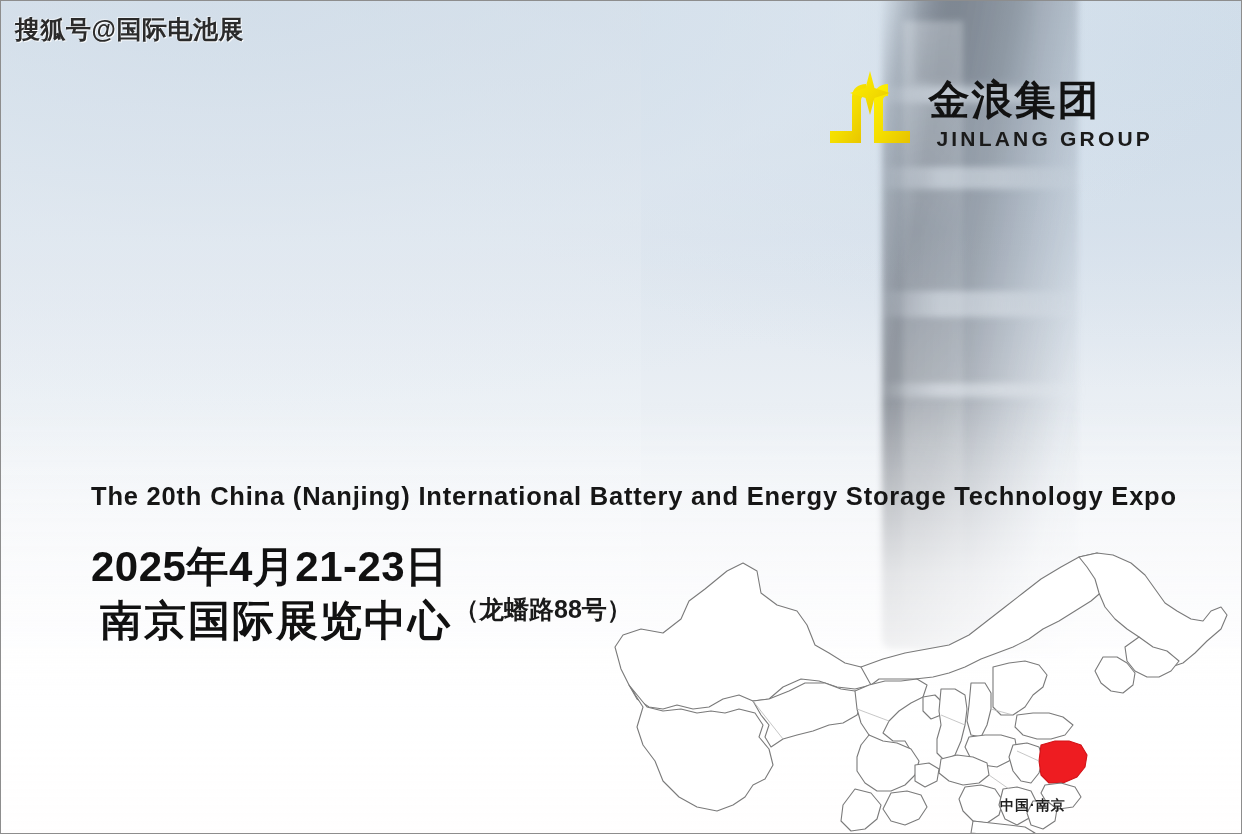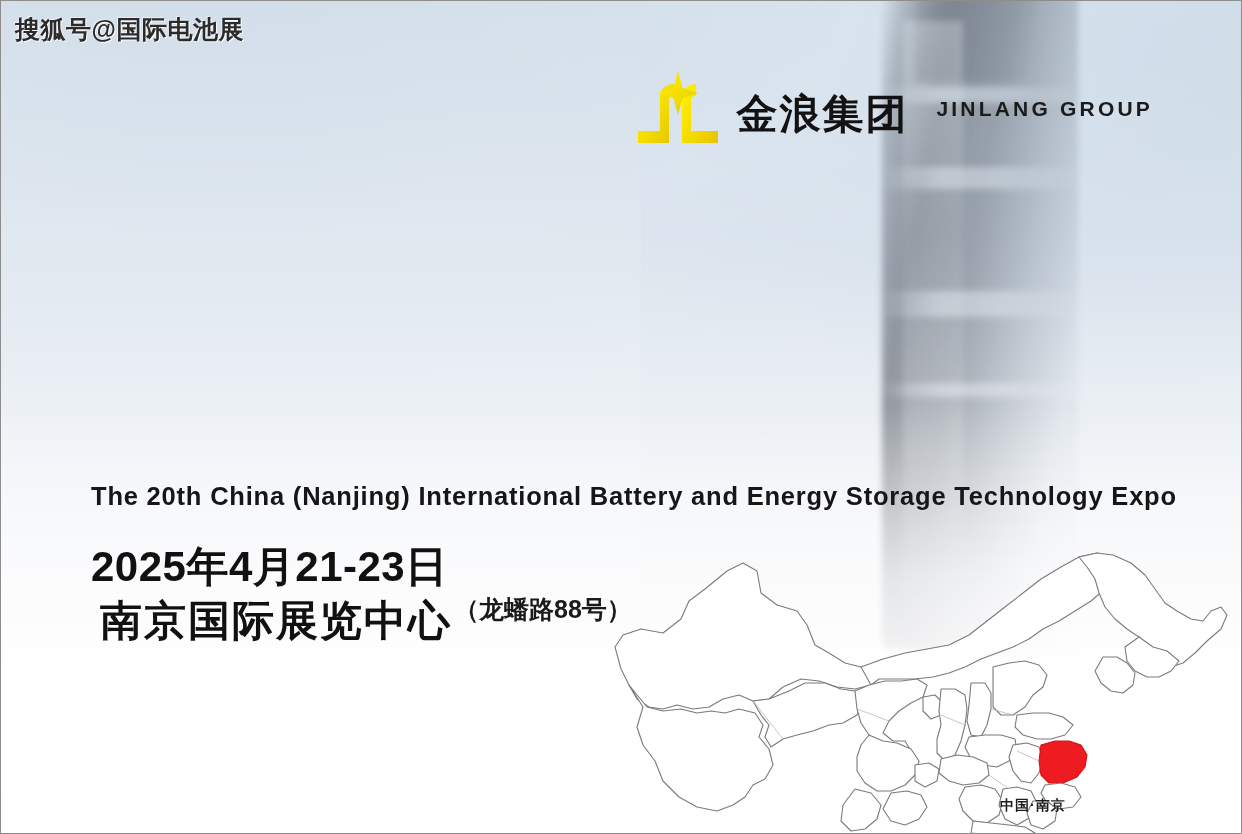--- a/index.html
+++ b/index.html
@@ -118,21 +118,21 @@
   .sponsor {
     position: absolute;
     right: 88px;
     top: 70px;
     display: flex;
     align-items: center;
     gap: 14px;
     z-index: 30;
   }
   .sponsor-mark { width: 86px; height: 88px; flex: none; }
-  .sponsor-text { display: flex; justify-content: center; gap: 20px; }
+  .sponsor-text { display: flex; flex-direction: column; justify-content: center; }
   .sponsor-cn {
     font-size: 41px;
     font-weight: bold;
     color: #121212;
     letter-spacing: 2px;
     line-height: 1.05;
   }
   .sponsor-en {
     font-size: 21px;
     font-weight: bold;

